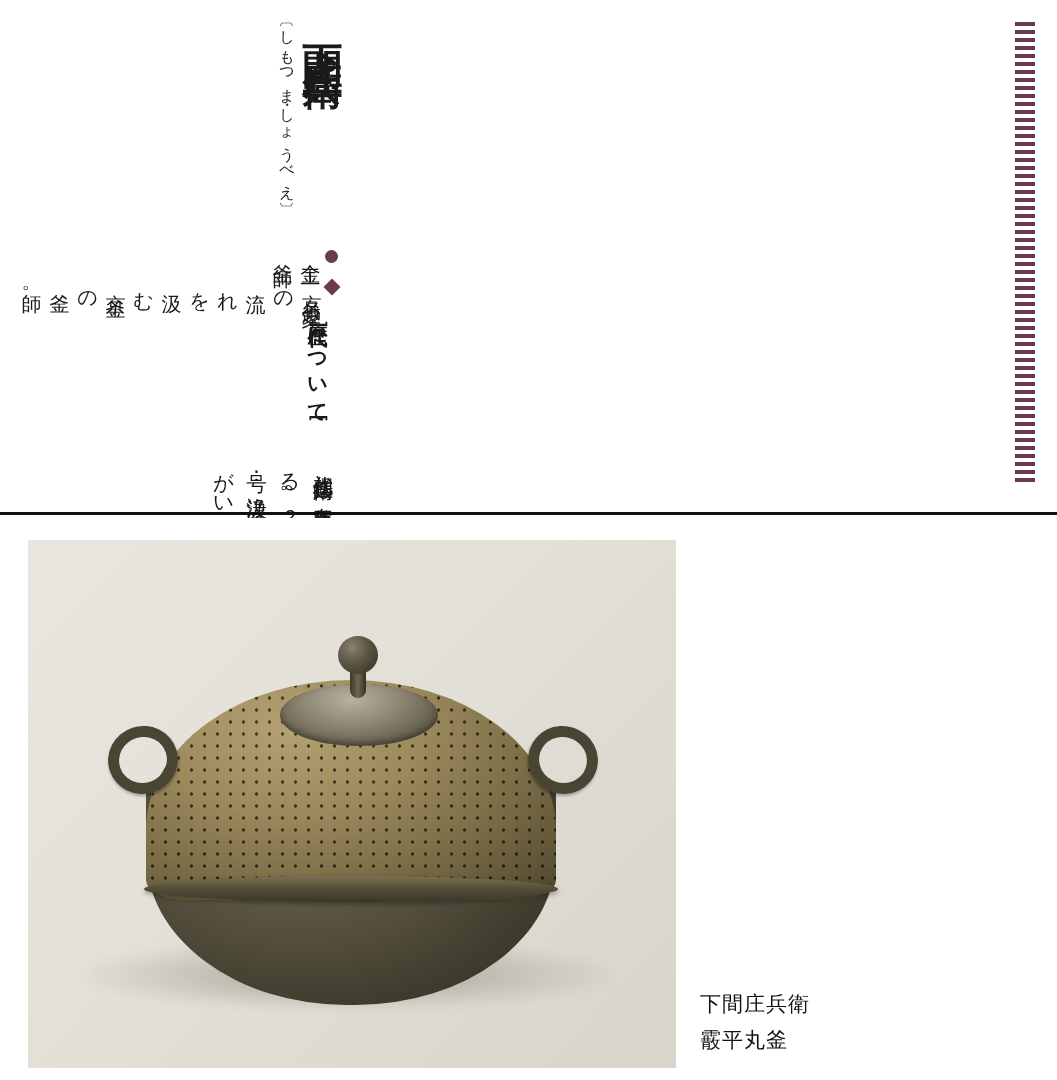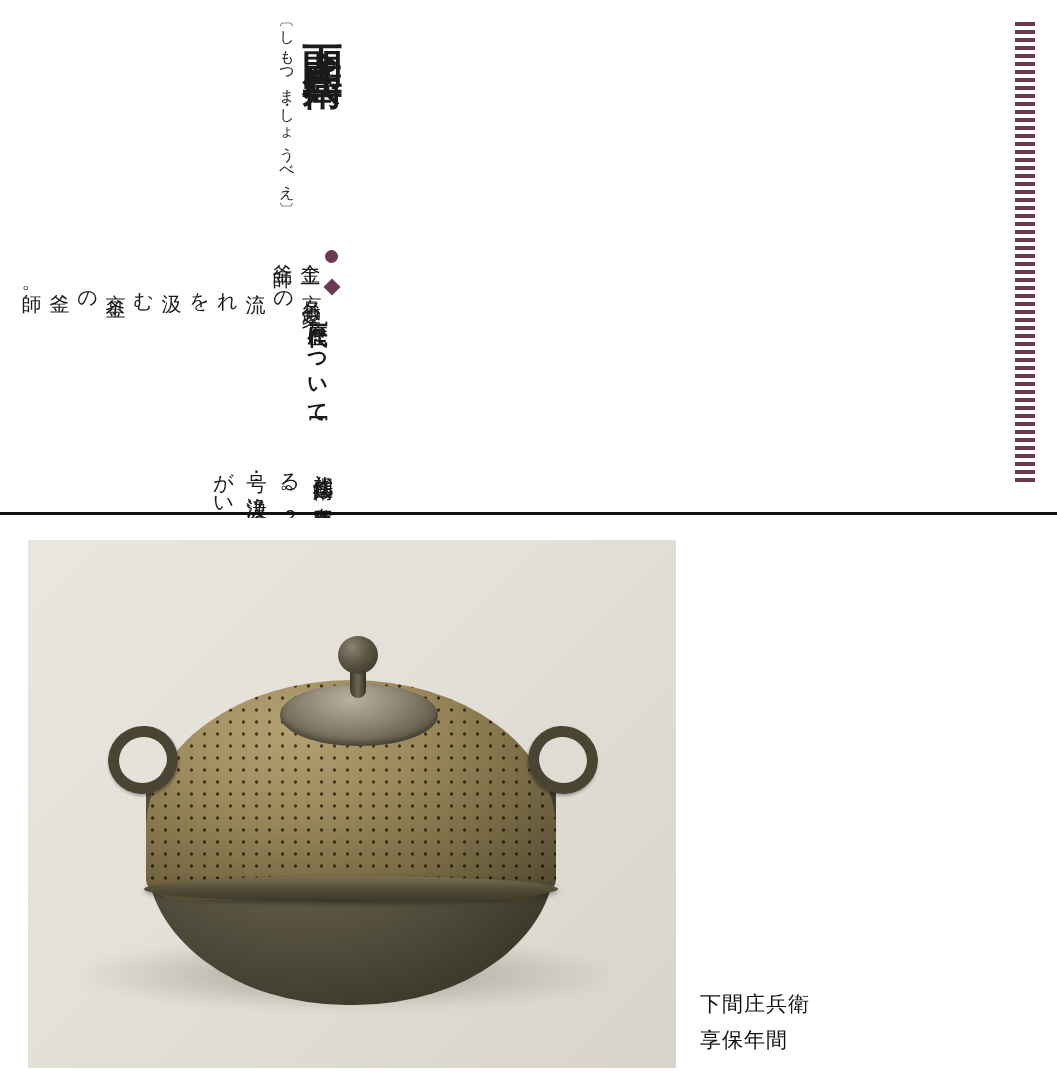--- a/index.html
+++ b/index.html
@@ -351,18 +351,18 @@
       <div class="kettle-rim"></div>
       <div class="ear ear-left"></div>
       <div class="ear ear-right"></div>
       <div class="lid"></div>
       <div class="knob-stem"></div>
       <div class="knob-ball"></div>
     </div>
 
     <div class="caption">
       <div>下間庄兵衛</div>
-      <div>享保年間</div>
+      <div>霰平丸釜</div>
     </div>
 
   </div>
 
 </div>
 
 </body></html>

